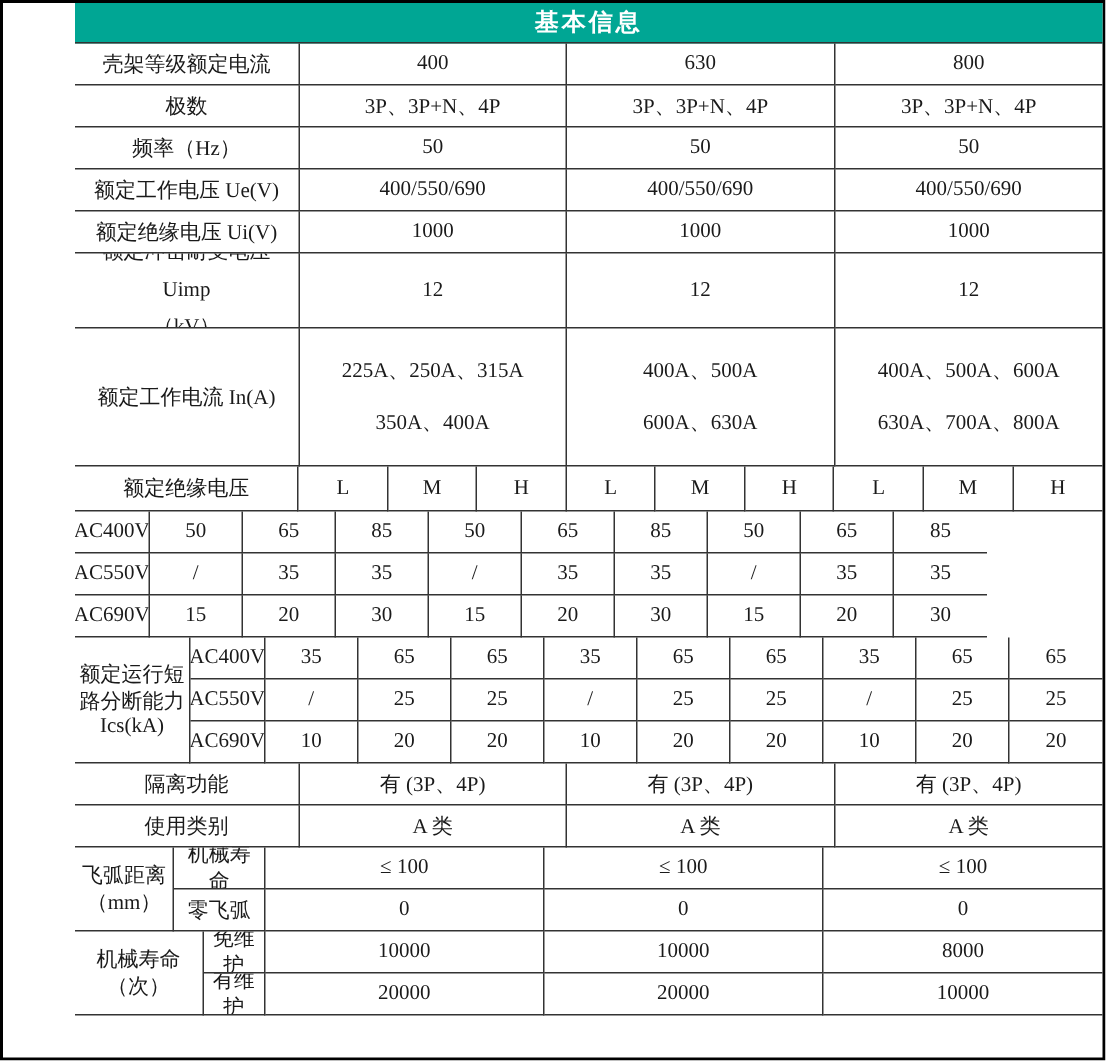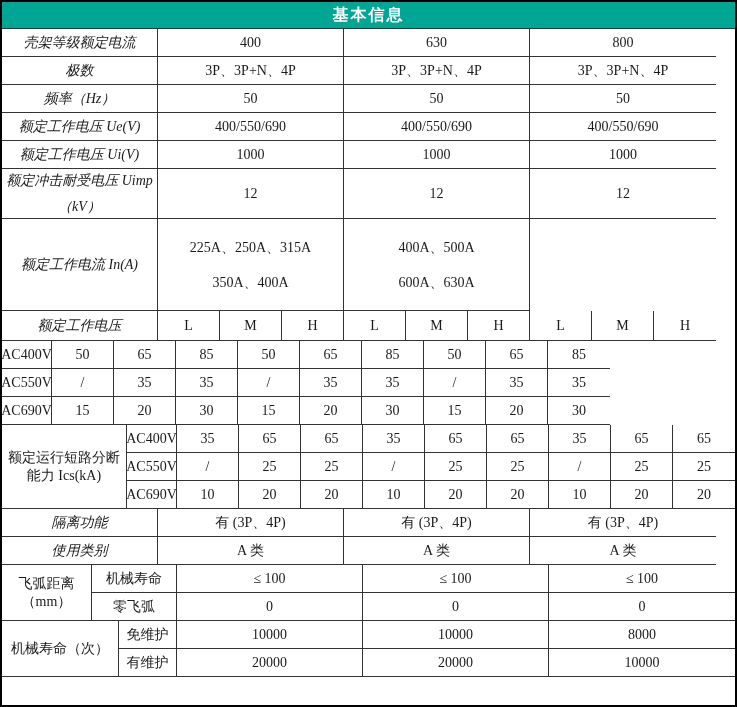--- a/index.html
+++ b/index.html
@@ -1,20 +1,20 @@
 <!DOCTYPE html>
 <html><head>
 <meta charset="utf-8">
 <style>
   html,body{margin:0;padding:0;background:#fff;}
   .tbl{
     width:737px;height:707px;box-sizing:border-box;
     border:2px solid #000;background:#fff;
     font-family:"Liberation Serif","DejaVu Serif",serif;
-    color:#1a1a1a;font-size:14px;
+    color:#1a1a1a;font-size:14px;padding-left:48px;
   }
   .hdr{
     height:27px;background:#00A694;color:#fff;
     display:flex;align-items:center;justify-content:center;
     font-size:16px;font-weight:bold;letter-spacing:2px;
     border-bottom:1px solid #333;box-sizing:border-box;
   }
   .r{display:flex;}
   .c{
     box-sizing:border-box;border-right:1px solid #333;border-bottom:1px solid #333;
@@ -22,21 +22,21 @@
     text-align:center;padding:0 3px;overflow:hidden;
   }
   .col{display:flex;flex-direction:column;box-sizing:border-box;justify-content:center;}
   .sr{display:flex;}
   .last{border-right:none;}
   .nb{border-bottom:none;margin-top:45px;}
   .pre{white-space:pre-line;}
   .tall{white-space:pre-line;line-height:2.5;}
   .lh18{line-height:1.8;}
   
-  .wL{width:156px;font-style:italic;}   
+  .wL{width:156px;}   
   .wV{width:186px;}   
   .w9{width:62px;}    
   .wIcuL{width:125px;}.wIcuS{width:50px;}
   .wArcL{width:90px;text-align:center;} .wArcS{width:85px;}
   .wMechL{width:117px;}.wMechS{width:58px;}
   .wSubCol3{width:558px;}
   
   .h28{height:28px;min-height:28px;}
   .h30{height:30px;}
   .h50{height:50px;}
@@ -71,44 +71,46 @@
   </div>
 
   <div class="r h28">
     <div class="c wL">额定工作电压 Ue(V)</div>
     <div class="c wV">400/550/690</div>
     <div class="c wV">400/550/690</div>
     <div class="c wV last">400/550/690</div>
   </div>
 
   <div class="r h28">
-    <div class="c wL">额定工作电压 Ui(V)</div>
+    <div class="c wL">额定绝缘电压 Ui(V)</div>
     <div class="c wV">1000</div>
     <div class="c wV">1000</div>
     <div class="c wV last">1000</div>
   </div>
 
   <div class="r h50">
     <div class="c wL pre lh18">额定冲击耐受电压 Uimp
 （kV）</div>
     <div class="c wV">12</div>
     <div class="c wV">12</div>
     <div class="c wV last">12</div>
   </div>
 
   <div class="r h92">
     <div class="c wL">额定工作电流 In(A)</div>
     <div class="c wV tall">225A、250A、315A
 350A、400A</div>
     <div class="c wV tall">400A、500A
 600A、630A</div>
+    <div class="c wV tall last">400A、500A、600A
+630A、700A、800A</div>
   </div>
 
   <div class="r h30">
-    <div class="c wL">额定工作电压</div>
+    <div class="c wL">额定绝缘电压</div>
     <div class="c w9">L</div>
     <div class="c w9">M</div>
     <div class="c w9">H</div>
     <div class="c w9">L</div>
     <div class="c w9">M</div>
     <div class="c w9">H</div>
     <div class="c w9">L</div>
     <div class="c w9">M</div>
     <div class="c w9 last">H</div>
   </div>

